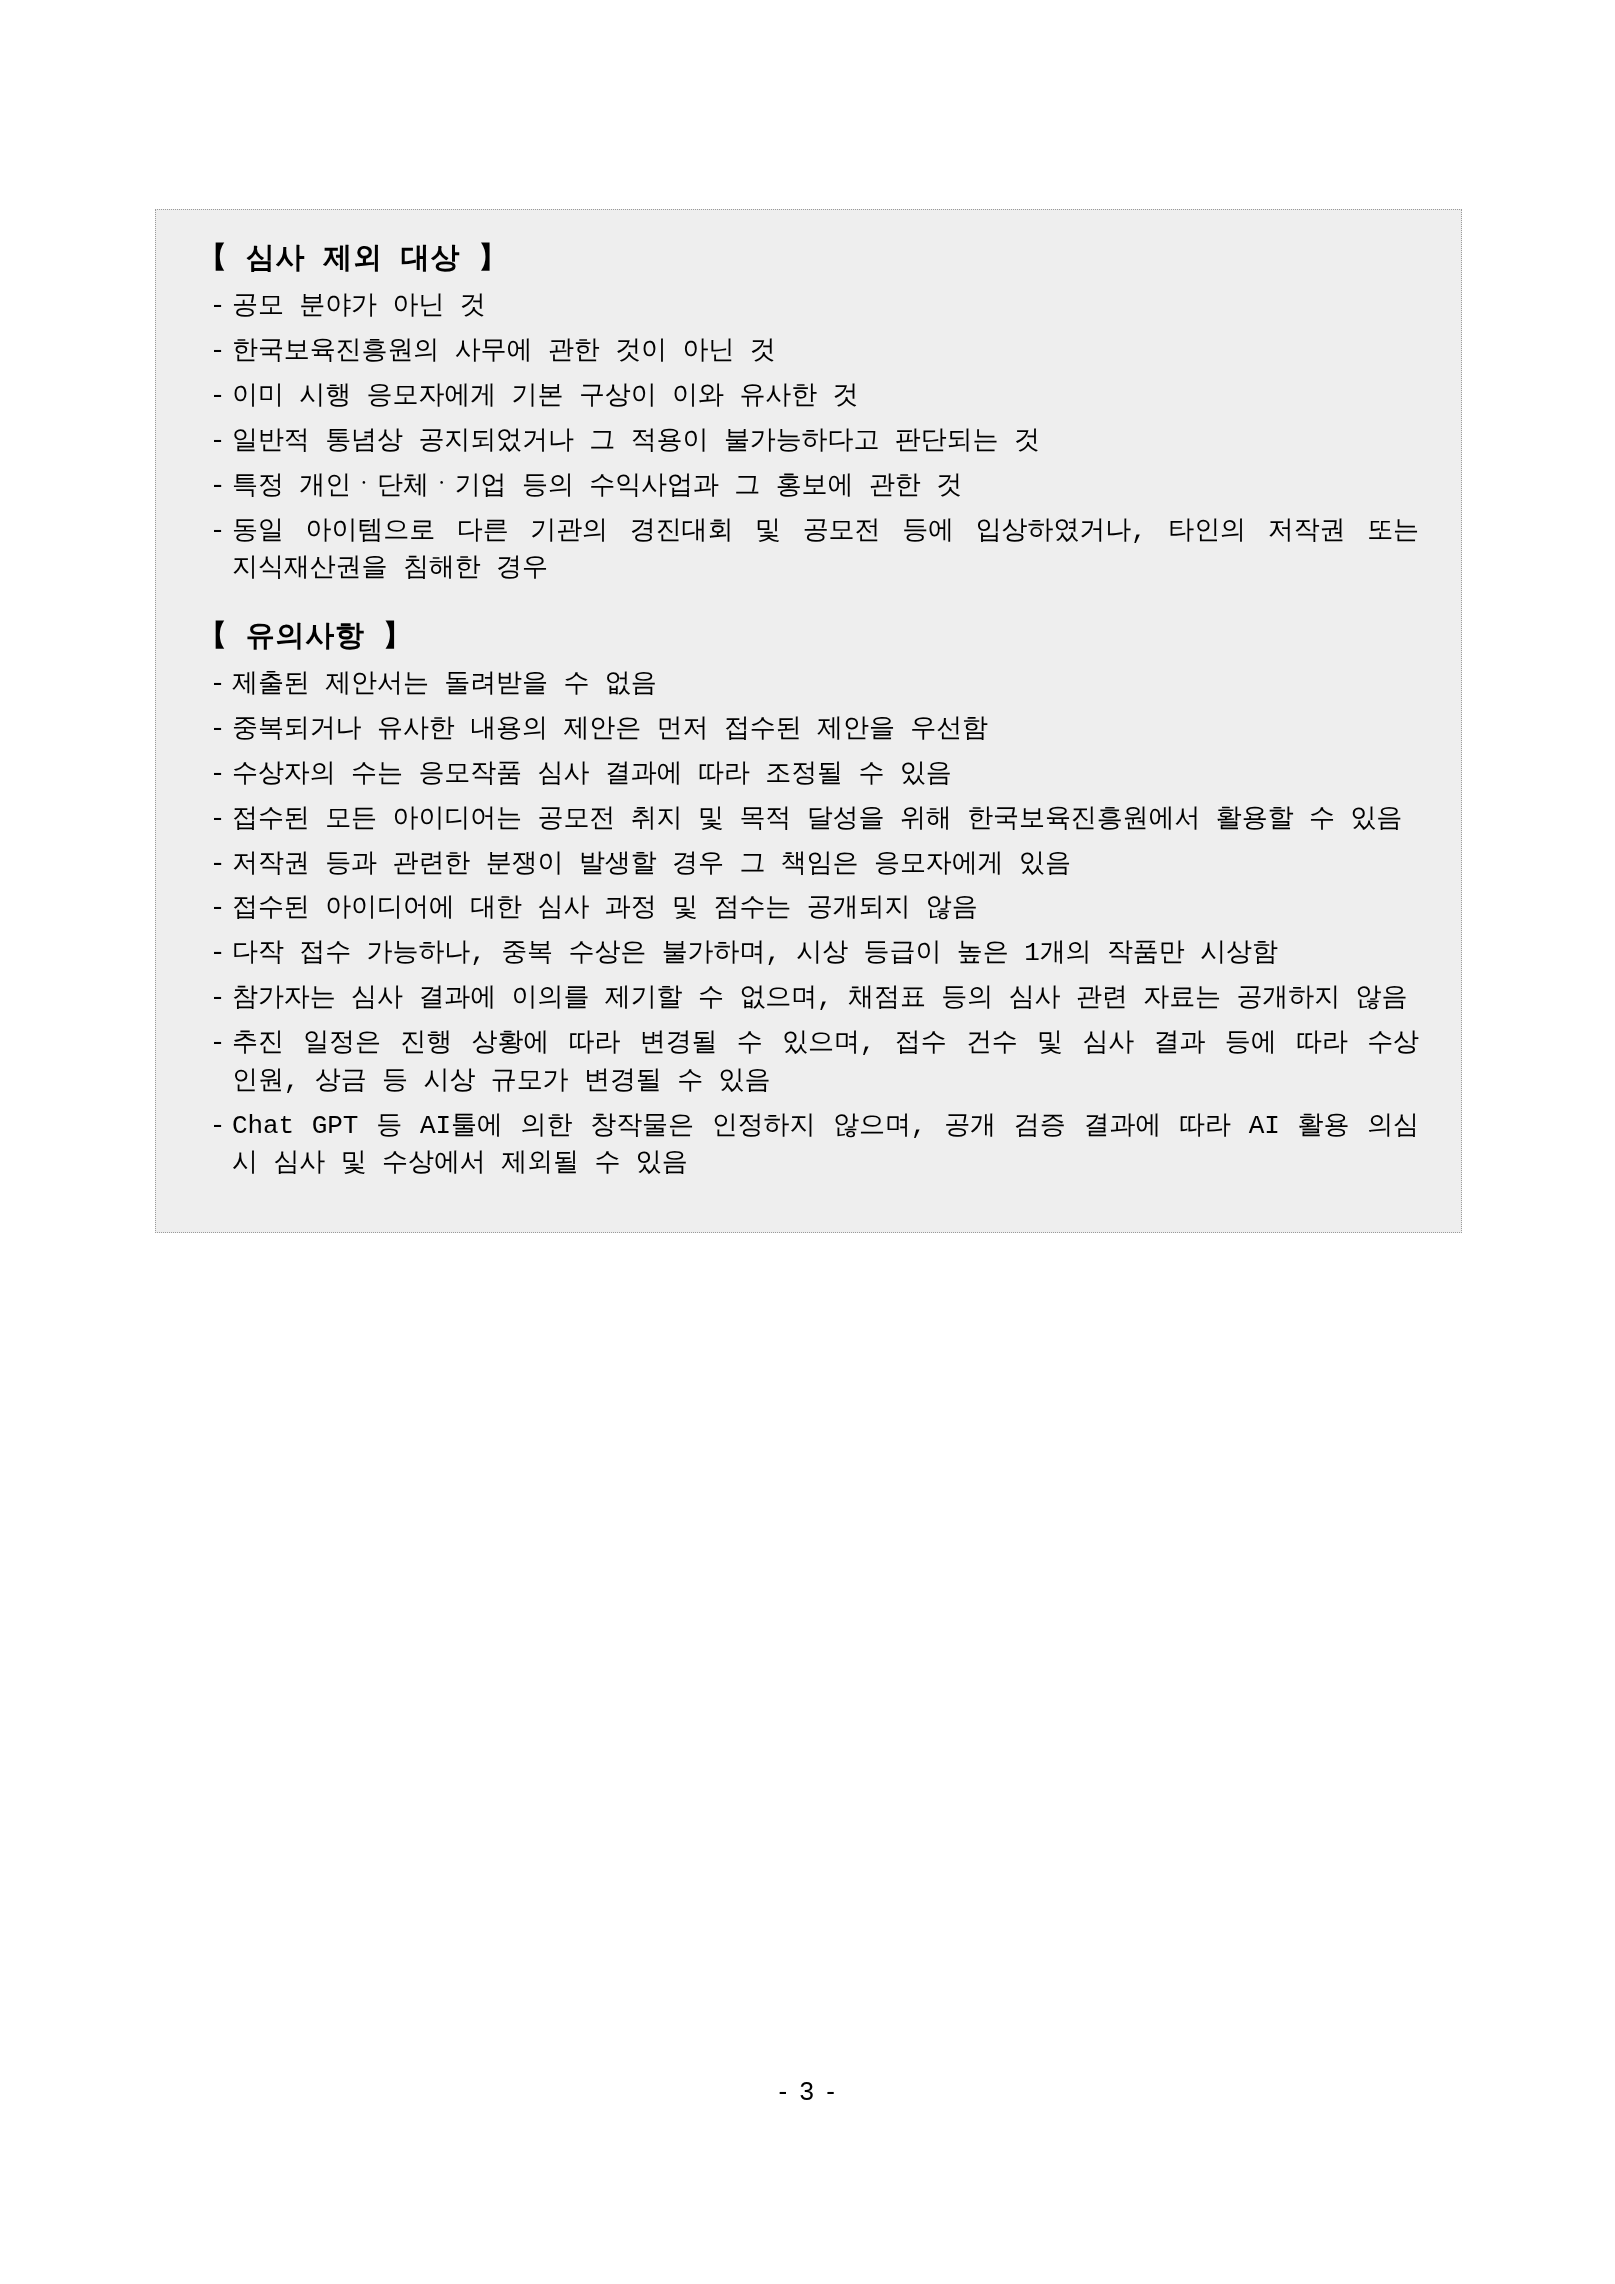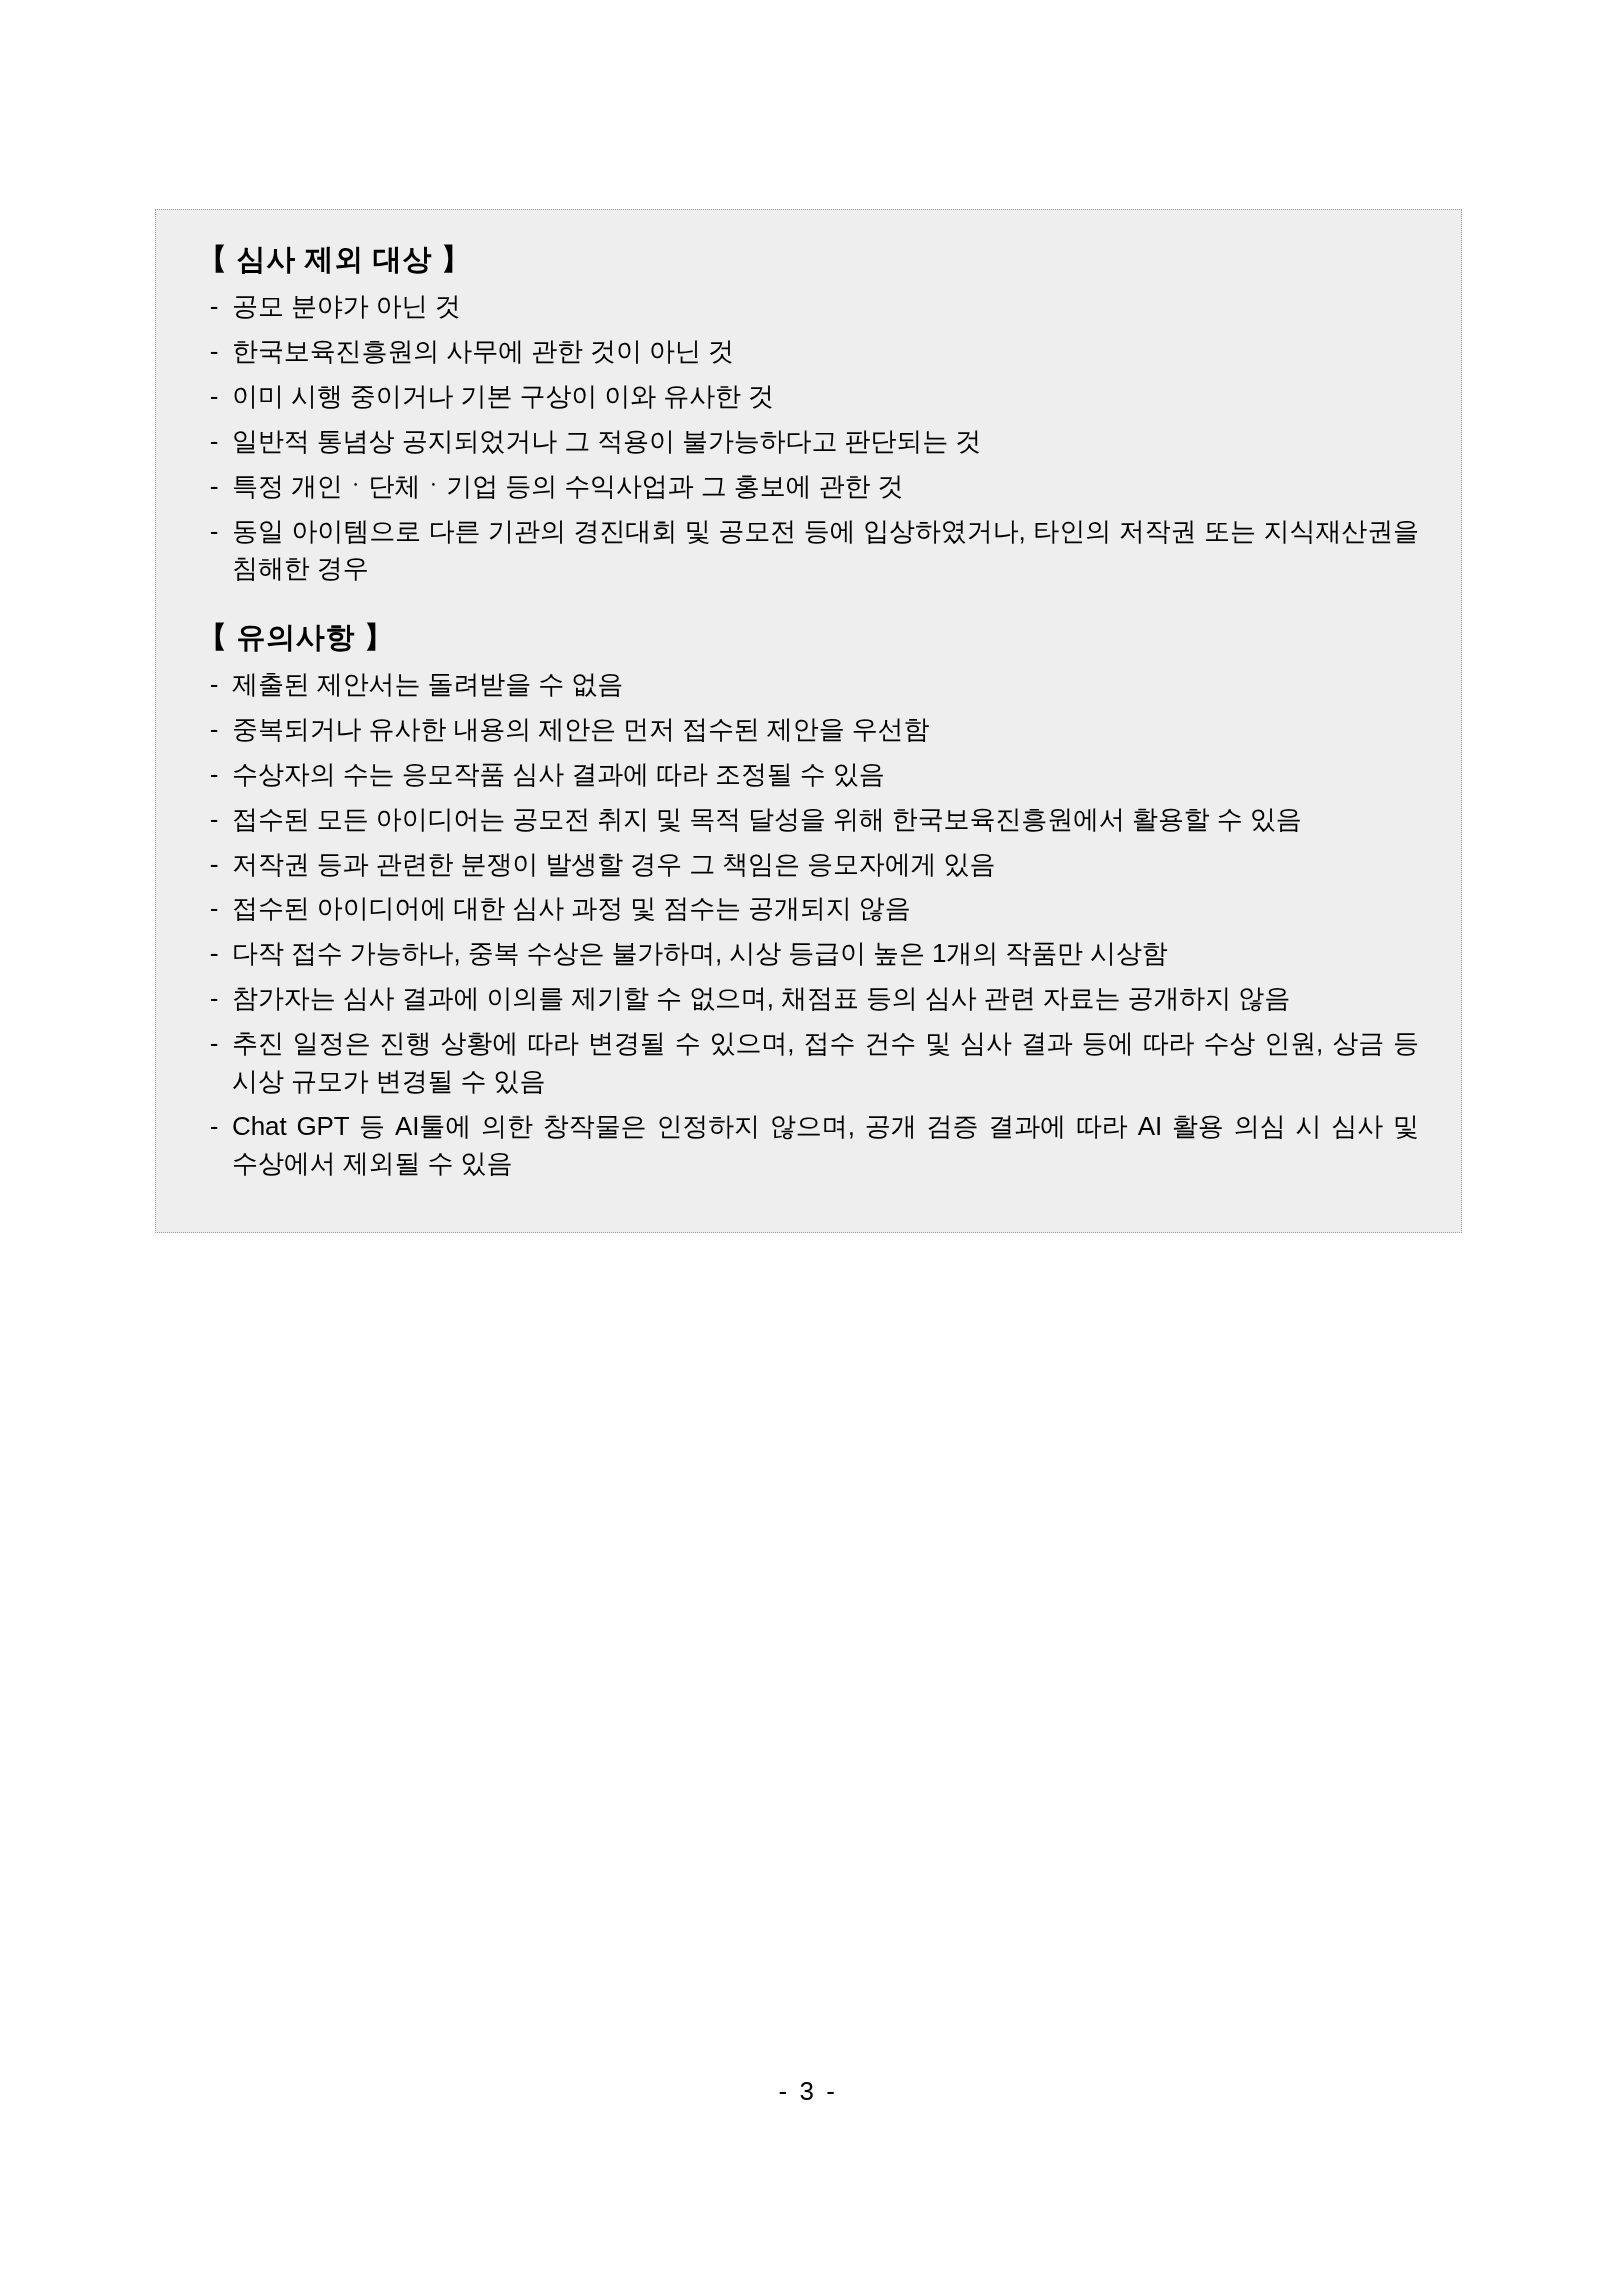--- a/index.html
+++ b/index.html
@@ -31,20 +31,21 @@
     top: 209px;
     width: 1307px;
     box-sizing: border-box;
     border: 1.3px dotted #9a9a9a;
     background: #eeeeee;
     padding: 30px 42px 42px 42px;
   }
 
   .section {
     margin: 0 0 0 0;
+    font-family: Liberation Mono, monospace;
   }
 
   .section + .section {
     margin-top: 30px;
   }
 
   .section-title {
     font-size: 29px;
     font-weight: bold;
     letter-spacing: 0.7px;
@@ -96,21 +97,21 @@
 
 <div class="page">
 
   <div class="content-box">
 
     <div class="section">
       <div class="section-title">【 심사 제외 대상 】</div>
       <ul class="bullets">
         <li><span class="dash">-</span><span>공모 분야가 아닌 것</span></li>
         <li><span class="dash">-</span><span>한국보육진흥원의 사무에 관한 것이 아닌 것</span></li>
-        <li><span class="dash">-</span><span>이미 시행 중이거나 기본 구상이 이와 유사한 것</span></li>
+        <li><span class="dash">-</span><span>이미 시행 응모자에게 기본 구상이 이와 유사한 것</span></li>
         <li><span class="dash">-</span><span>일반적 통념상 공지되었거나 그 적용이 불가능하다고 판단되는 것</span></li>
         <li><span class="dash">-</span></li>
         <li><span class="dash">-</span><span>특정 개인ㆍ단체ㆍ기업 등의 수익사업과 그 홍보에 관한 것</span></li>
         <li class="just"><span class="dash">-</span><span>동일 아이템으로 다른 기관의 경진대회 및 공모전 등에 입상하였거나, 타인의 저작권 또는 지식재산권을 침해한 경우</span></li>
       </ul>
     </div>
 
     <div class="section">
       <div class="section-title">【 유의사항 】</div>
       <ul class="bullets">

